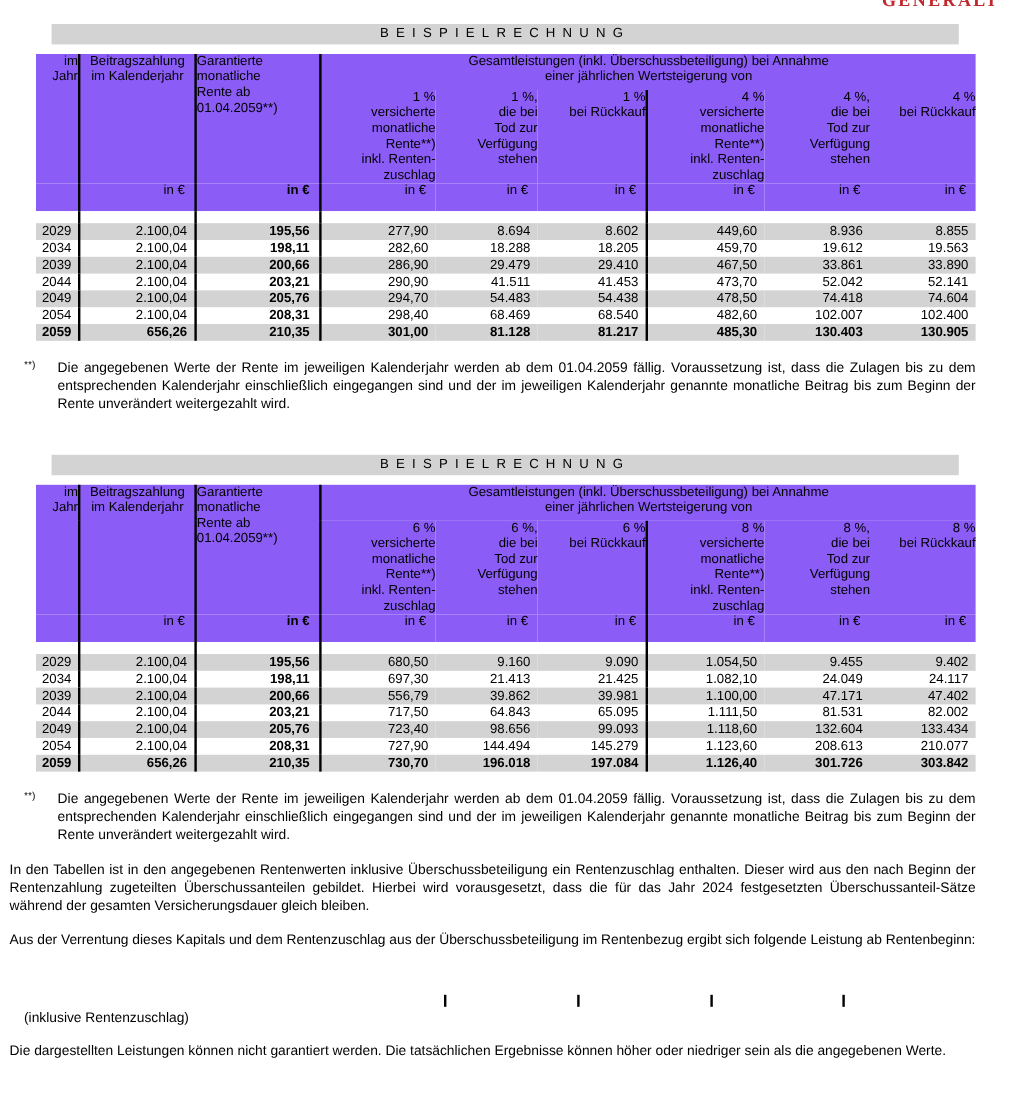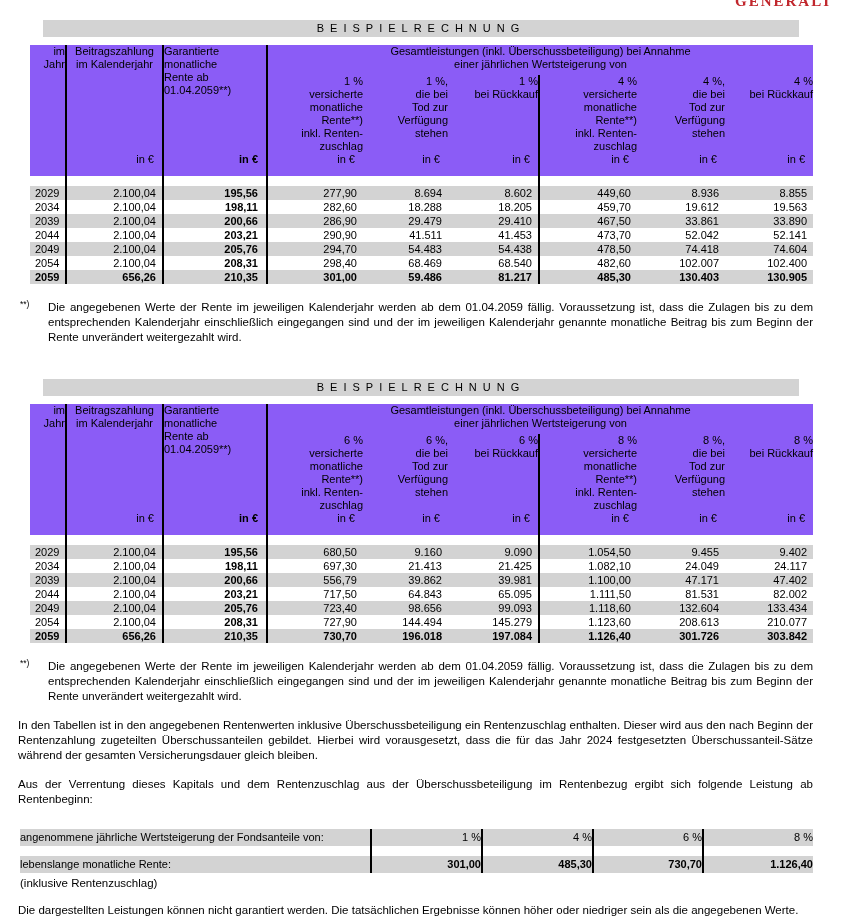--- a/index.html
+++ b/index.html
@@ -42,21 +42,21 @@
   tr.boldrow td { font-weight:bold;margin-left:14px; }
   table.main td.year { text-align:left; padding-left:5px; }
   table.main td.num  { text-align:right; padding-right:6px; }
   table.main td.guar { font-weight:bold; padding-right:8px; }
   
   .footnote {
     position:relative; margin:16px 44px 0 20px; padding-left:28px;
     text-align:justify; line-height:15px; min-height:45px;
   }
   .fn-marker { position:absolute; left:0; top:-3px; font-size:8.5px; }
-  .para { margin:14px 44px 0 18px; text-align:justify; line-height:15px; }
+  .para { margin:14px 44px 0 8px; text-align:justify; line-height:15px; }
   .para.p1 { min-height:45px; }
   .para.p2 { min-height:30px; }
   .para.closing { margin-top:13px; min-height:30px; }
   
   table.sum {
     border-collapse:collapse; table-layout:fixed; width:793px;
     margin-left:20px; margin-top:22px; font-size:11px;
   }
   table.sum td { padding:0; height:17px; line-height:17px; }
   tr.srow td { background:#d3d3d3; }
@@ -216,21 +216,21 @@
         <td class="num">68.540</td>
         <td class="num bL">482,60</td>
         <td class="num">102.007</td>
         <td class="num">102.400</td>
       </tr>
       <tr class="gray boldrow">
         <td class="year">2059</td>
         <td class="num bL">656,26</td>
         <td class="num guar bL">210,35</td>
         <td class="num bL">301,00</td>
-        <td class="num">59.486</td>
+        <td class="num">81.128</td>
         <td class="num">81.217</td>
         <td class="num bL">485,30</td>
         <td class="num">130.403</td>
         <td class="num">130.905</td>
       </tr>
     </tbody>
 </table>
 
 <div class="footnote">
   <span class="fn-marker">**)</span>
@@ -407,39 +407,25 @@
 
 <table class="sum">
   <colgroup>
     <col style="width:351px">
       <col style="width:111px">
       <col style="width:111px">
     <col style="width:110px">
       <col style="width:110px">
   </colgroup>
   <tbody>
-  <tr class="srow">
-    <td class="slabel">angenommene jährliche Wertsteigerung der Fondsanteile von:</td>
-    <td class="snum bL">1 %</td>
-    <td class="snum bL">4 %</td>
-    <td class="snum bL">6 %</td>
-    <td class="snum bL">8 %</td>
-  </tr>
   <tr class="sspacer">
     <td></td>
     <td class="bL"></td>
     <td class="bL"></td>
     <td class="bL"></td>
     <td class="bL"></td>
   </tr>
-  <tr class="srow sbold">
-    <td class="slabel">lebenslange monatliche Rente:</td>
-    <td class="snum bL">301,00</td>
-    <td class="snum bL">485,30</td>
-    <td class="snum bL">730,70</td>
-    <td class="snum bL">1.126,40</td>
-  </tr>
   </tbody>
 </table>
 
 <div class="sum-note">(inklusive Rentenzuschlag)</div>
 
 <div class="para closing">Die dargestellten Leistungen können nicht garantiert werden. Die tatsächlichen Ergebnisse können höher oder niedriger sein als die angegebenen Werte.</div>
 
 </body></html>

